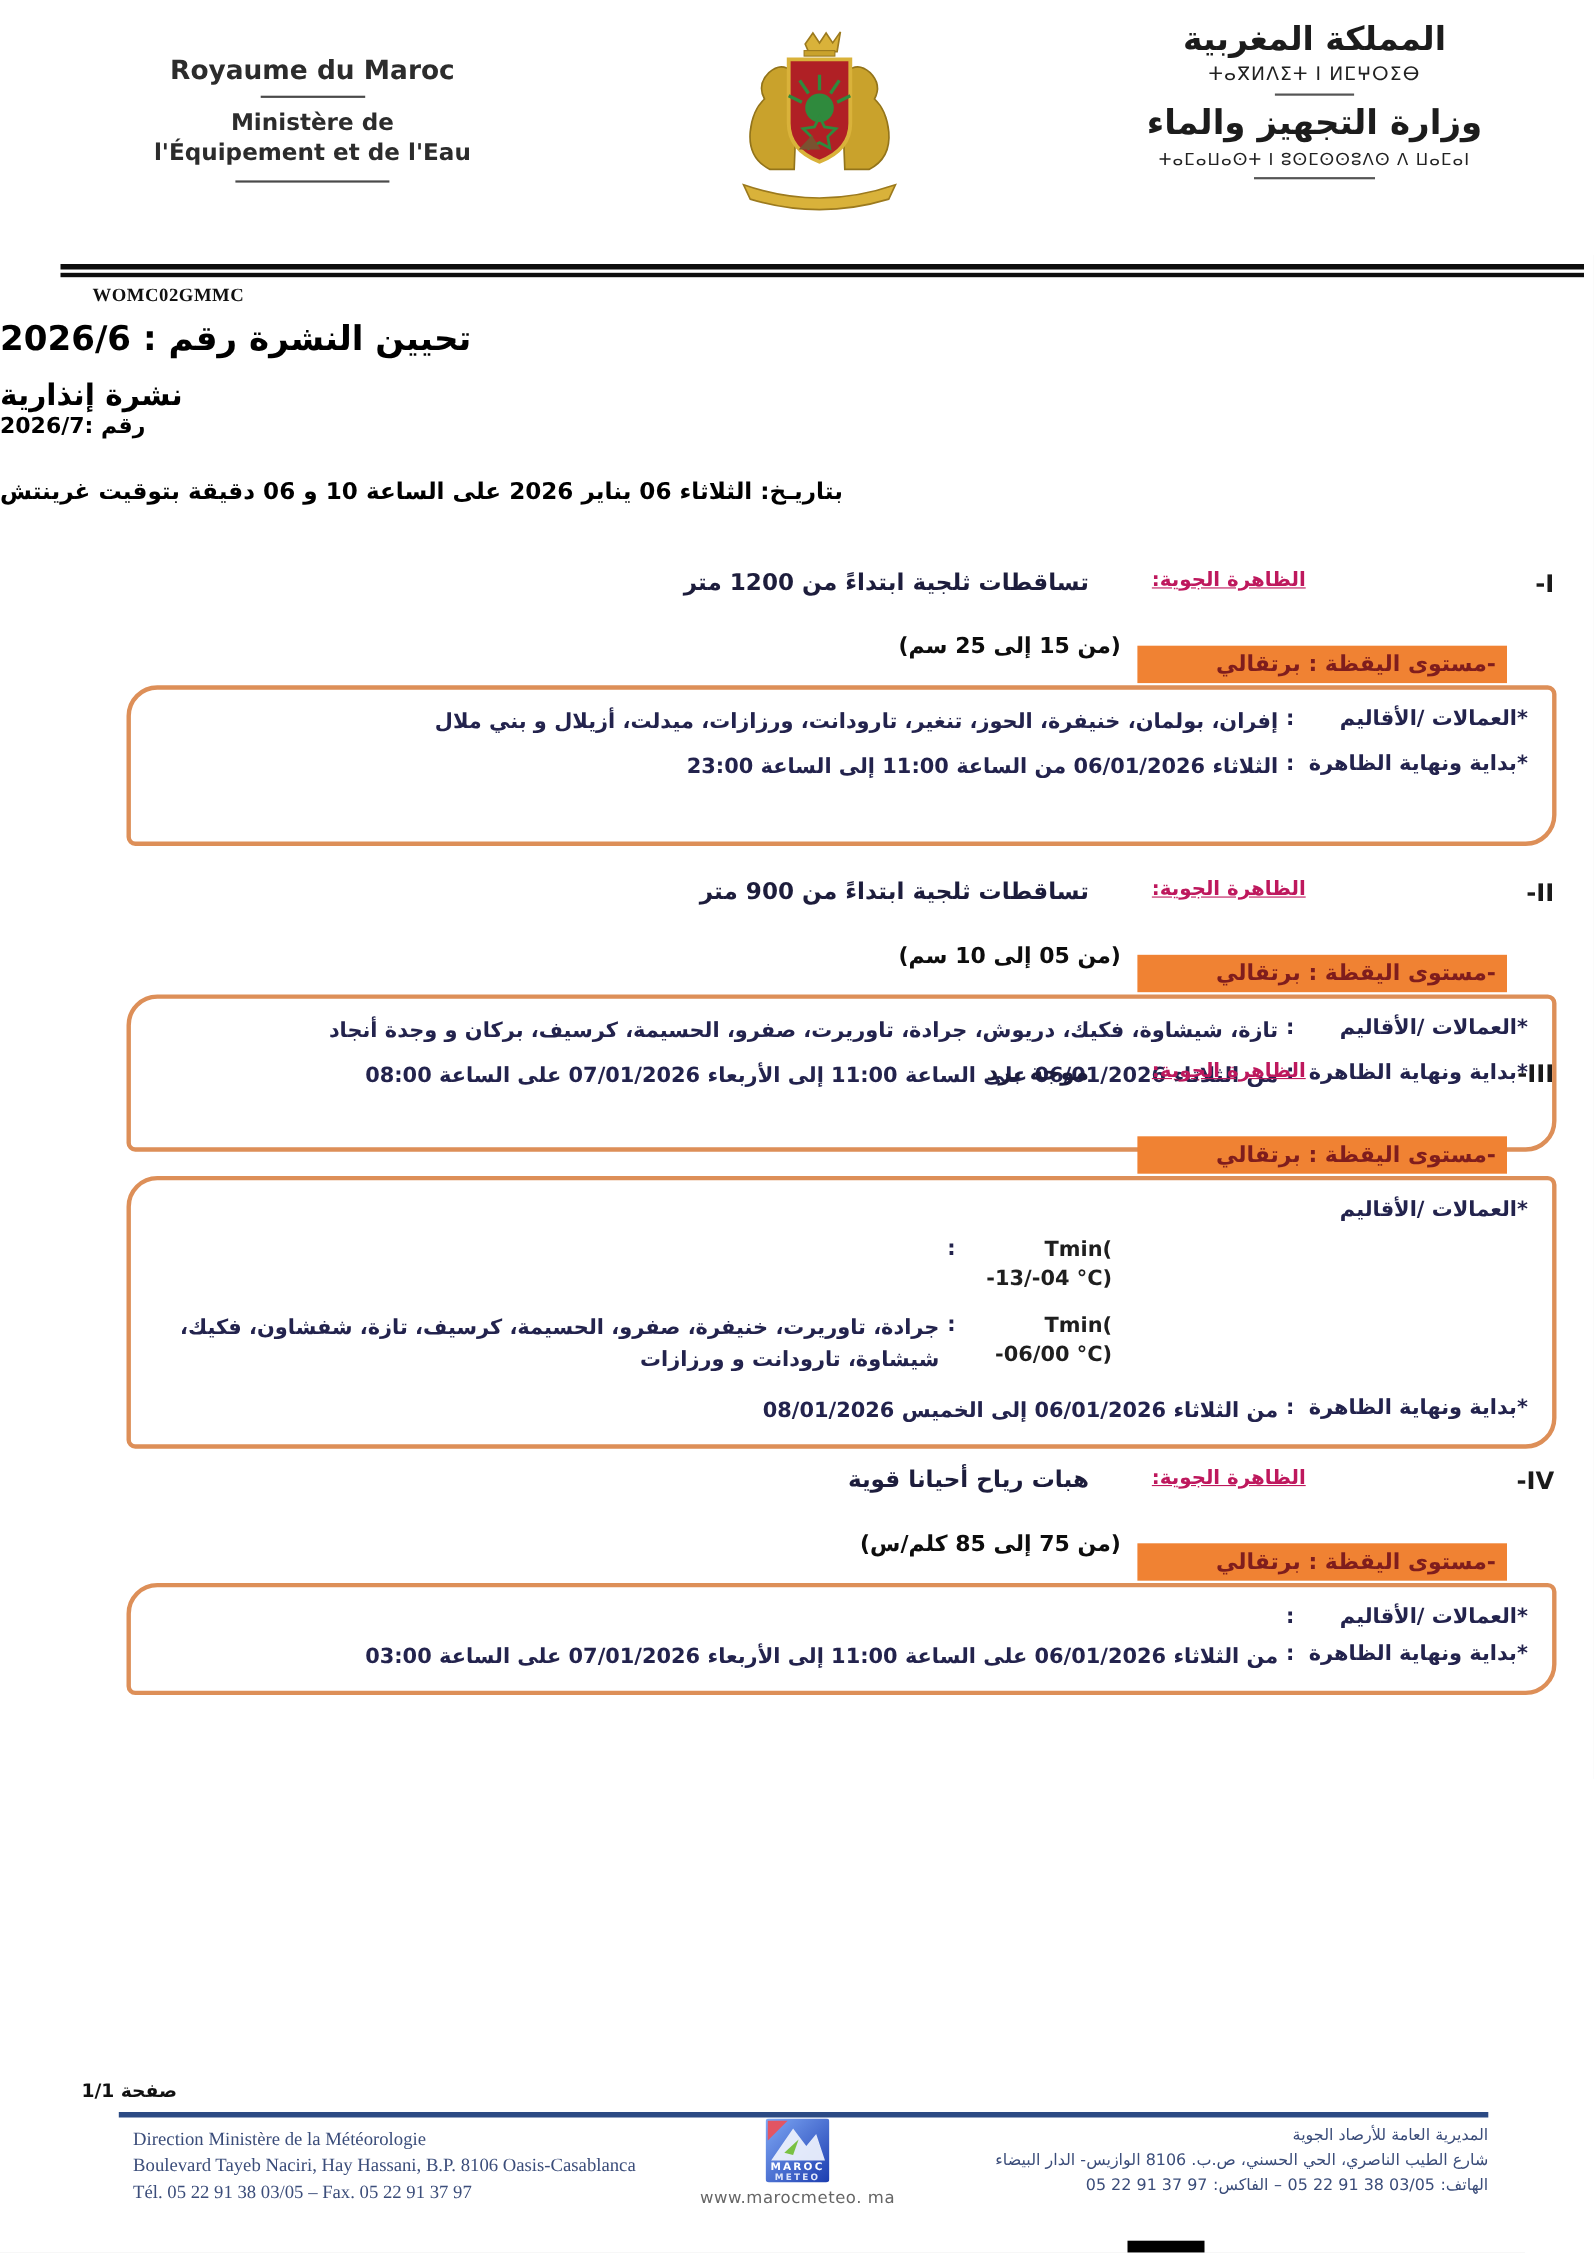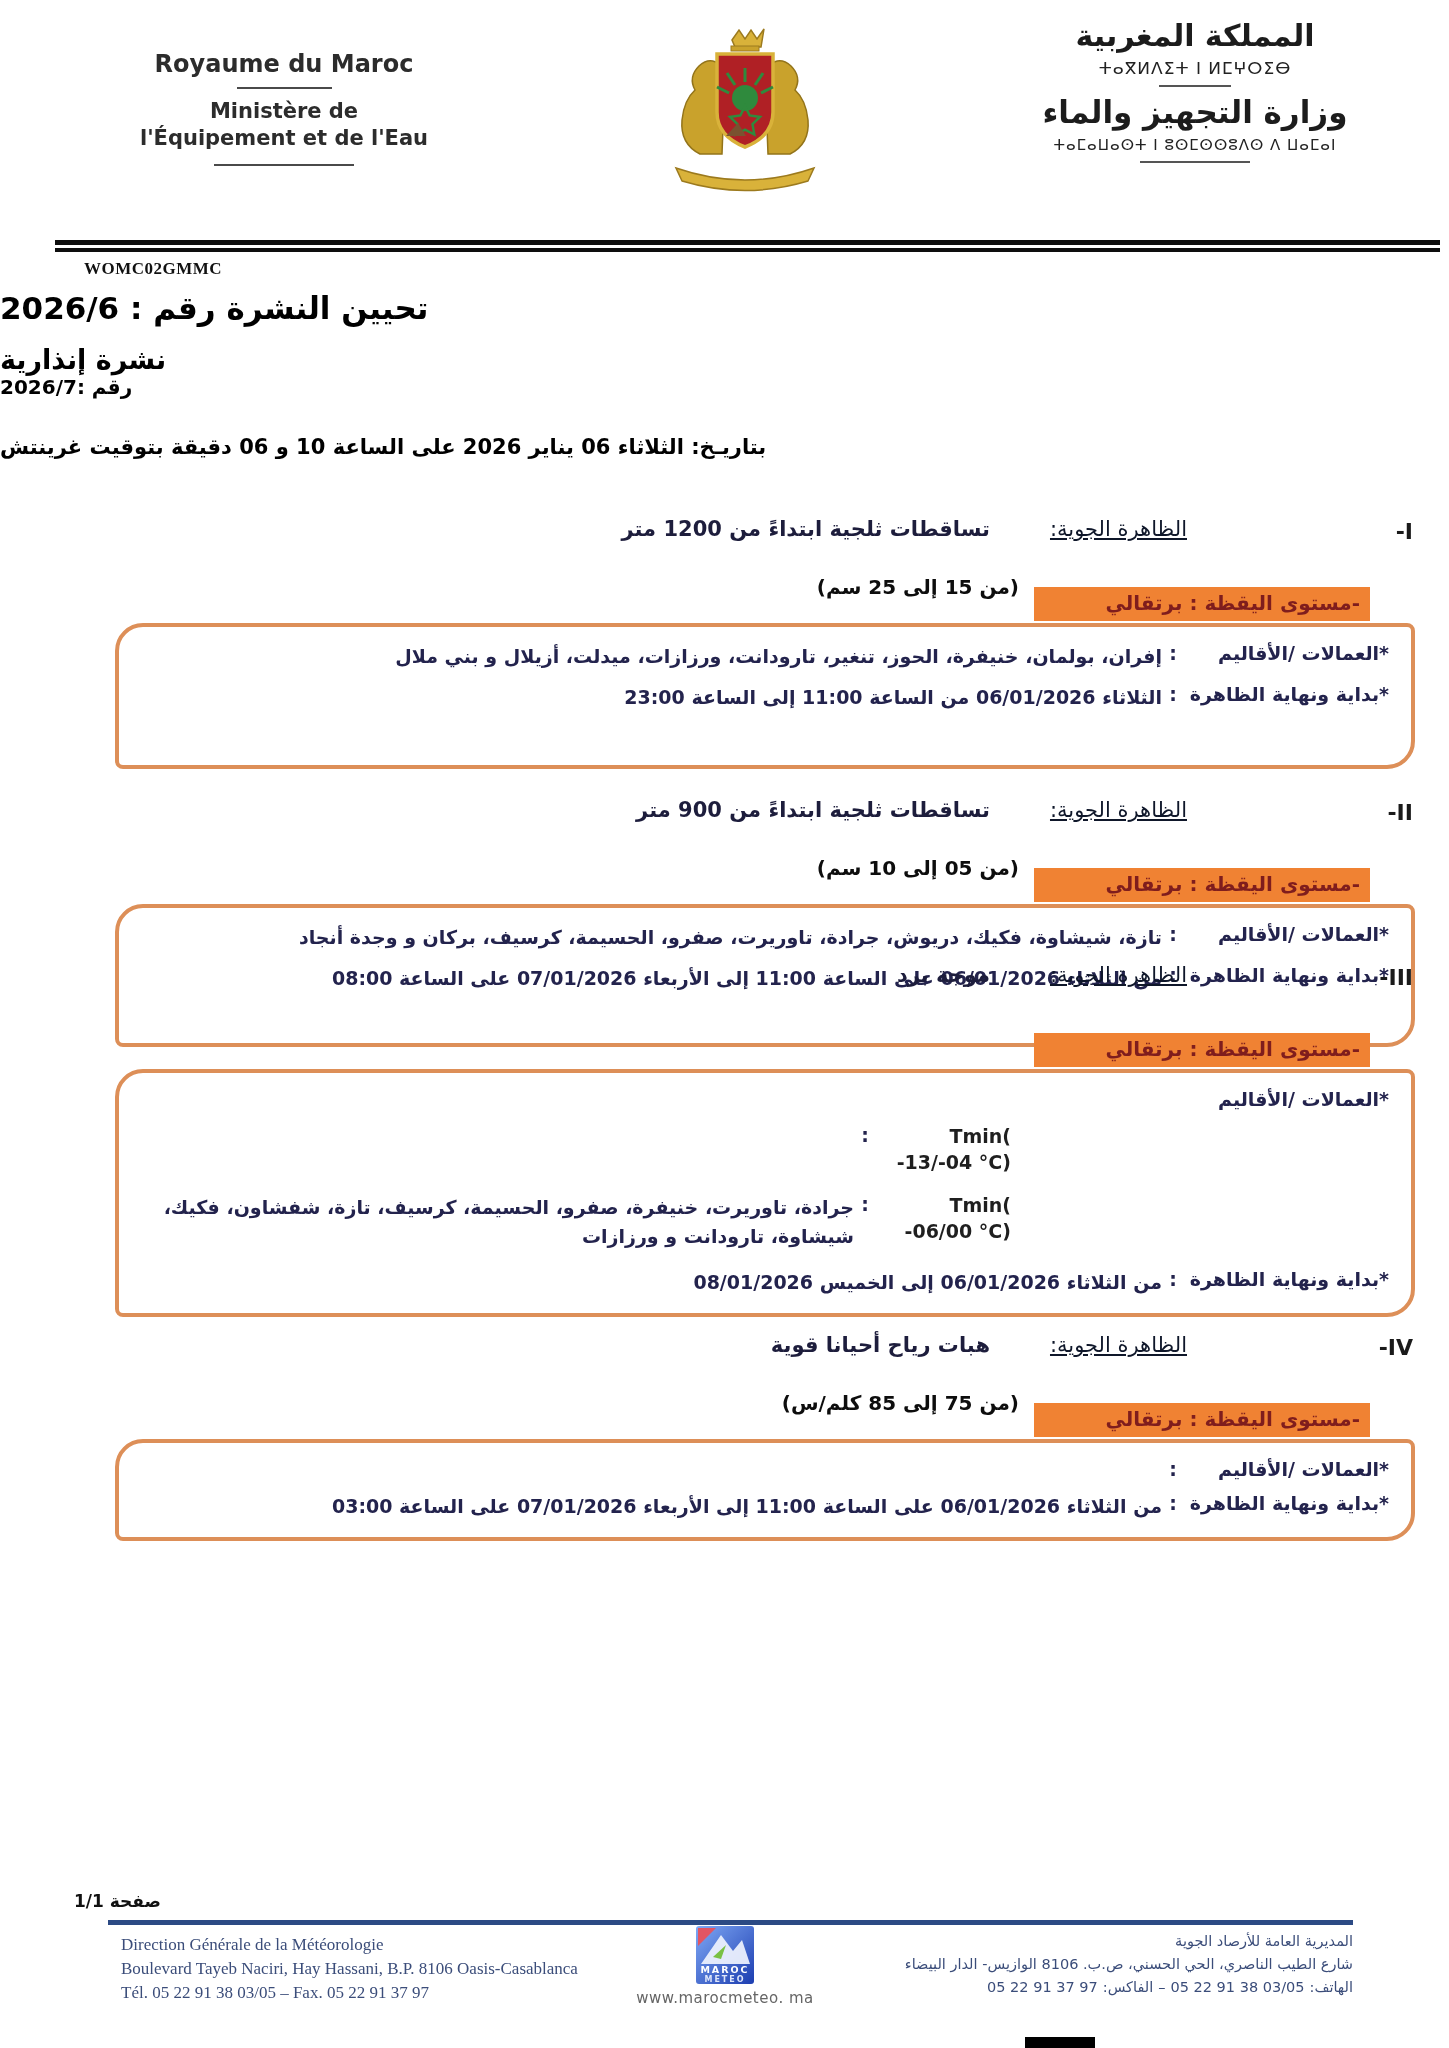--- a/index.html
+++ b/index.html
@@ -33,21 +33,21 @@
   .title-block{position:absolute;left:0;top:290px;width:1410px;text-align:left;direction:rtl;color:#000;}
   .t1{font-size:31px;font-weight:bold;}
   .t2{font-size:27px;font-weight:bold;margin-top:18px;}
   .t3{font-size:20px;font-weight:bold;}
   .t-date{font-size:21px;font-weight:bold;margin-top:36px;}
 
   
   .sec{position:absolute;left:0;width:1449px;height:0;overflow:visible;}
   .sec-head{position:absolute;left:0;right:0;top:0;height:32px;}
   .numeral{position:absolute;right:36px;top:2px;font-size:22px;font-weight:bold;color:#1a1a1a;direction:ltr;}
-  .phen-label{position:absolute;right:262px;top:0;font-size:21px;font-weight:normal;color:#0f172a;
+  .phen-label{position:absolute;right:262px;top:0;font-size:18px;font-weight:bold;color:#be185d;
               text-decoration:underline;direction:rtl;white-space:nowrap;}
   .phen-value{position:absolute;right:459px;top:0;font-size:21px;font-weight:bold;color:#1d1d3c;
               direction:rtl;white-space:nowrap;}
   .vigil-bar{position:absolute;right:79px;top:70px;width:336px;height:34px;background:#f08233;
              color:#7f1d1d;font-weight:bold;font-size:20px;direction:rtl;text-align:right;
              padding:0 10px;box-sizing:border-box;line-height:33px;white-space:nowrap;}
   .range{position:absolute;right:430px;top:58px;font-size:20px;font-weight:bold;color:#0d0d0d;
          direction:rtl;white-space:nowrap;}
   .alert-box{position:absolute;left:115px;right:34px;top:106px;border:4px solid #dd8f58;
              border-radius:28px 8px 28px 8px;box-sizing:border-box;padding:15px 22px 4px;background:#fff;}
@@ -221,21 +221,21 @@
         <span class="box-colon">:</span>
         <span class="box-value">من الثلاثاء 06/01/2026 على الساعة 11:00 إلى الأربعاء 07/01/2026 على الساعة 03:00</span>
       </div>
     </div>
   </section>
 
   <div class="page-num">صفحة 1/1</div>
   <div class="footer-line" style="background: rgb(44, 74, 132);"></div>
 
   <div class="footer-fr">
-    <div>Direction Générale de la Météorologie</div>
+    <div>Direction Ministère de la Météorologie</div>
     <div>Boulevard Tayeb Naciri, Hay Hassani, B.P. 8106 Oasis-Casablanca</div>
     <div>Tél. 05 22 91 38 03/05 –  Fax. 05 22 91 37 97</div>
   </div>
 
   <div class="footer-ar">
     <div>المديرية العامة للأرصاد الجوية</div>
     <div>شارع الطيب الناصري، الحي الحسني، ص.ب. 8106 الوازيس- الدار البيضاء</div>
     <div class="ar-phone">
       <span>الهاتف:</span>
       <span class="num">05 22 91 38 03/05</span>

